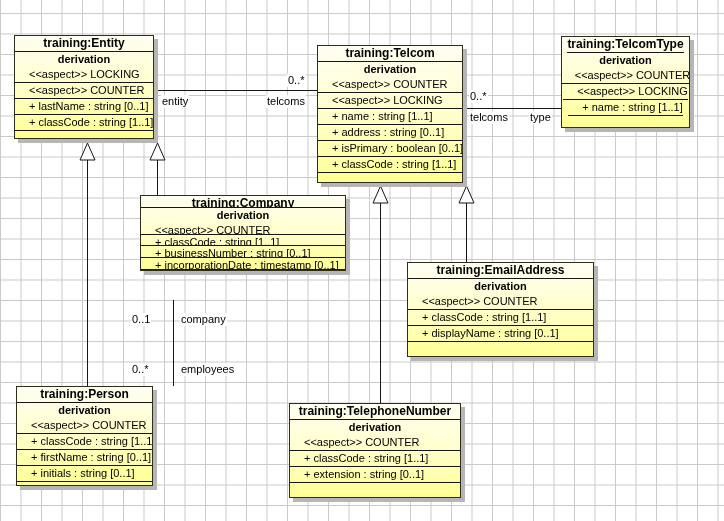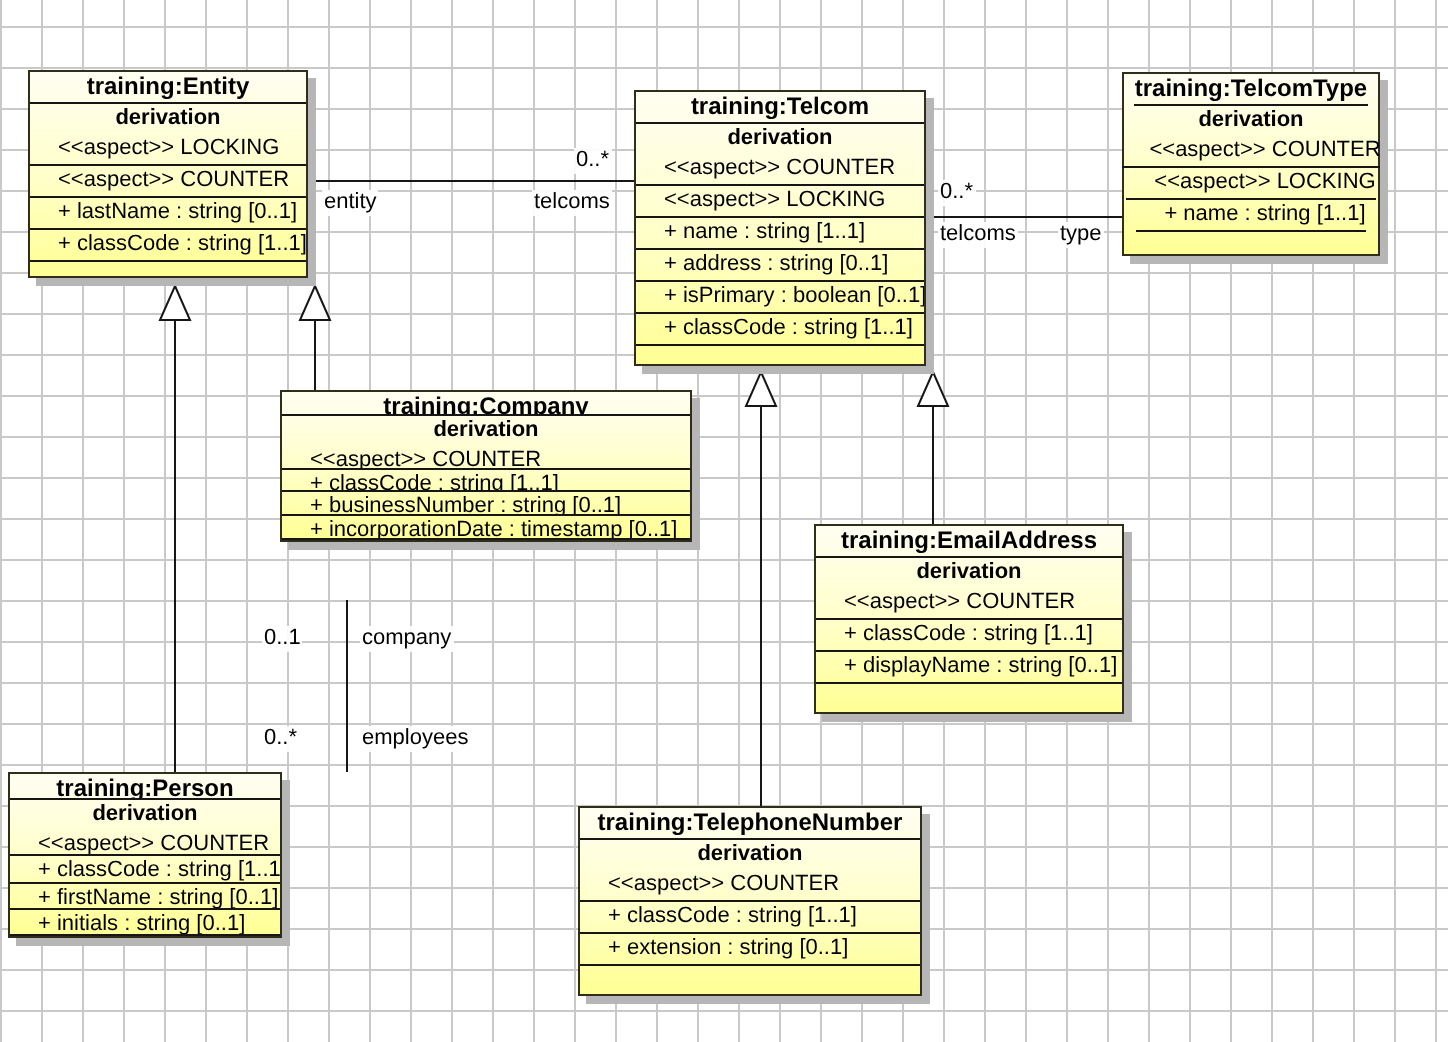--- a/index.html
+++ b/index.html
@@ -102,30 +102,30 @@
   <div class="uml-class" style="left:140px;top:195px;width:206px;height:76px;">
     <div class="c-title">training:Company</div>
     <div class="c-sub">derivation</div>
     <div class="c-row">&lt;&lt;aspect&gt;&gt; COUNTER</div>
     <div class="c-row">+ classCode : string [1..1]</div>
     <div class="c-row">+ businessNumber : string [0..1]</div>
     <div class="c-row">+ incorporationDate : timestamp [0..1]</div>
     <div class="c-footer"></div>
   </div>
 
-  <div class="uml-class" style="left:407px;top:262px;width:155px;height:95px;">
+  <div class="uml-class" style="left:407px;top:262px;width:187px;height:95px;">
     <div class="c-title">training:EmailAddress</div>
     <div class="c-sub">derivation</div>
     <div class="c-row">&lt;&lt;aspect&gt;&gt; COUNTER</div>
     <div class="c-row">+ classCode : string [1..1]</div>
     <div class="c-row">+ displayName : string [0..1]</div>
     <div class="c-footer"></div>
   </div>
 
-  <div class="uml-class" style="left:4px;top:386px;width:137px;height:83px;">
+  <div class="uml-class" style="left:16px;top:386px;width:137px;height:100px;">
     <div class="c-title">training:Person</div>
     <div class="c-sub">derivation</div>
     <div class="c-row">&lt;&lt;aspect&gt;&gt; COUNTER</div>
     <div class="c-row">+ classCode : string [1..1]</div>
     <div class="c-row">+ firstName : string [0..1]</div>
     <div class="c-row">+ initials : string [0..1]</div>
     <div class="c-footer"></div>
   </div>
 
   <div class="uml-class" style="left:289px;top:403px;width:172px;height:95px;">

